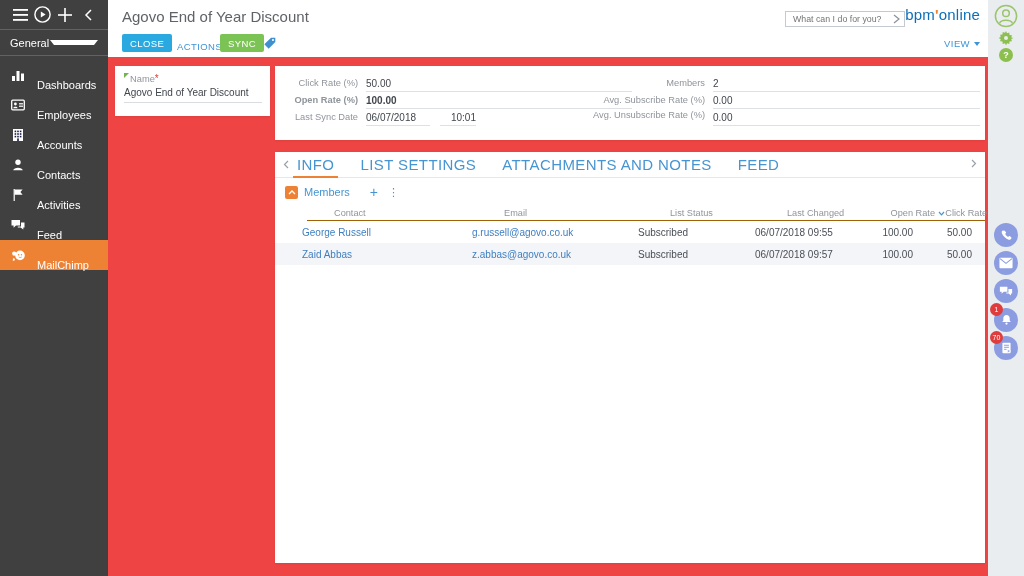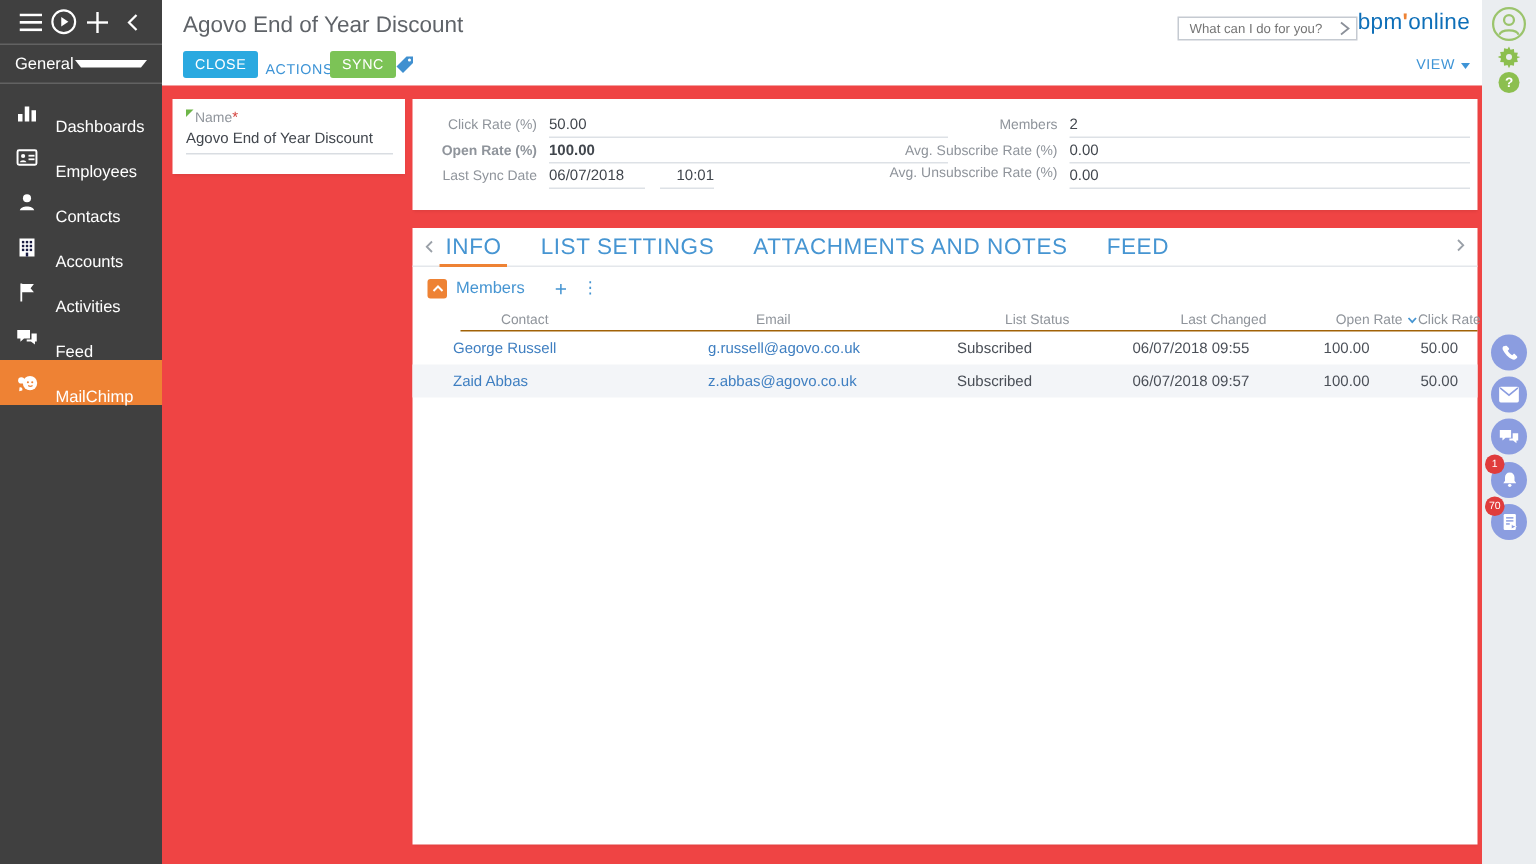--- a/index.html
+++ b/index.html
@@ -152,45 +152,45 @@
             <path d="M3.2 11.2c.4-1.8 4-1.8 4.4 0z" fill="#fff"></path>
             <rect x="9" y="6.2" width="4" height="1.2" fill="#fff"></rect>
             <rect x="9" y="8.6" width="4" height="1.2" fill="#fff"></rect>
           </svg>
       </span>
       <span class="mi-label">Employees</span>
     </div>
     <div class="menu-item">
       <span class="mi-icon">
         <svg width="16" height="16" viewBox="0 0 16 16">
-            <circle cx="8" cy="5.2" r="2.7" fill="#fff"></circle>
-            <path d="M3.2 13.2c.6-3.4 9-3.4 9.6 0z" fill="#fff"></path>
-          </svg>
-      </span>
-      <span class="mi-label">Contacts</span>
-    </div>
-    <div class="menu-item">
-      <span class="mi-icon">
-        <svg width="16" height="16" viewBox="0 0 16 16">
             <rect x="3" y="2" width="10" height="12" fill="#fff"></rect>
             <g fill="#181b42">
               <rect x="4.6" y="3.6" width="1.6" height="1.6"></rect>
               <rect x="7.2" y="3.6" width="1.6" height="1.6"></rect>
               <rect x="9.8" y="3.6" width="1.6" height="1.6"></rect>
               <rect x="4.6" y="6.2" width="1.6" height="1.6"></rect>
               <rect x="7.2" y="6.2" width="1.6" height="1.6"></rect>
               <rect x="9.8" y="6.2" width="1.6" height="1.6"></rect>
               <rect x="4.6" y="8.8" width="1.6" height="1.6"></rect>
               <rect x="7.2" y="8.8" width="1.6" height="1.6"></rect>
               <rect x="9.8" y="8.8" width="1.6" height="1.6"></rect>
               <rect x="7.2" y="11.4" width="1.6" height="2.6"></rect>
             </g>
           </svg>
       </span>
       <span class="mi-label">Accounts</span>
+    </div>
+    <div class="menu-item">
+      <span class="mi-icon">
+        <svg width="16" height="16" viewBox="0 0 16 16">
+            <circle cx="8" cy="5.2" r="2.7" fill="#fff"></circle>
+            <path d="M3.2 13.2c.6-3.4 9-3.4 9.6 0z" fill="#fff"></path>
+          </svg>
+      </span>
+      <span class="mi-label">Contacts</span>
     </div>
     <div class="menu-item">
       <span class="mi-icon">
         <svg width="16" height="16" viewBox="0 0 16 16">
             <path d="M4.6 2.4h8l-2.2 2.7 2.2 2.7h-8z" fill="#fff"></path>
             <rect x="3.6" y="2" width="1.2" height="12" fill="#fff"></rect>
           </svg>
       </span>
       <span class="mi-label">Activities</span>
     </div>

